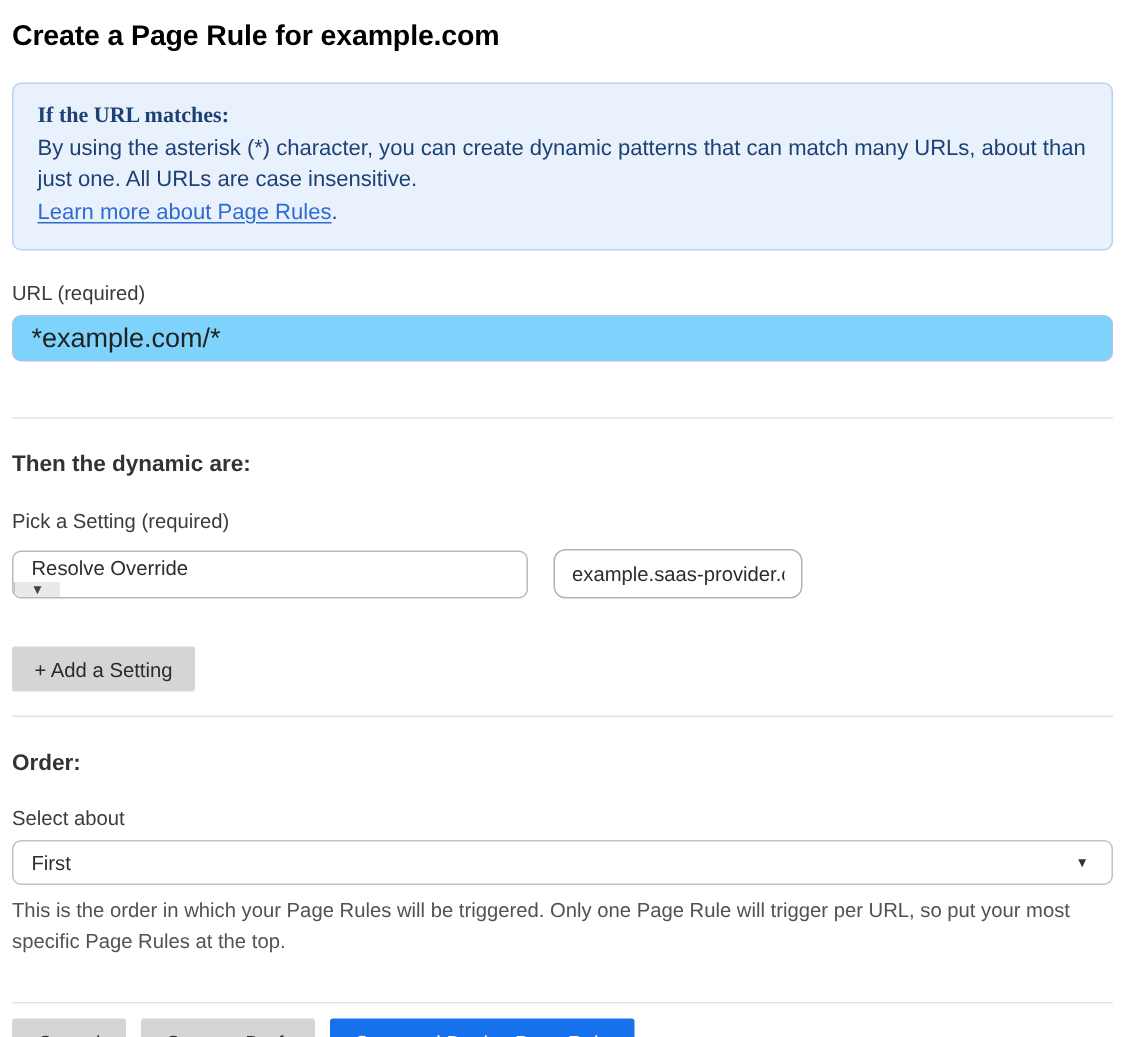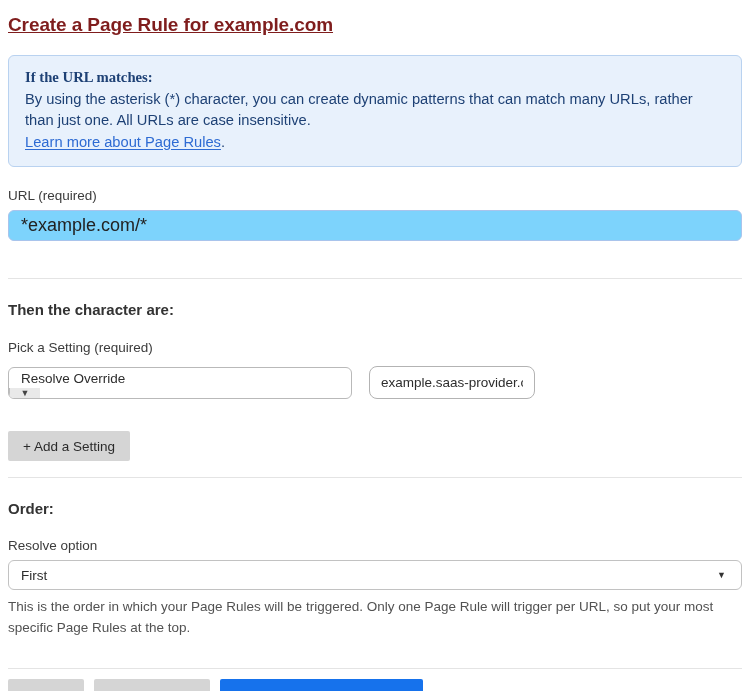--- a/index.html
+++ b/index.html
@@ -7,24 +7,23 @@
     width: 750px;
     font-family: "Liberation Sans", sans-serif;
     color: #2e2e2e;
     -webkit-font-smoothing: antialiased;
   }
   .page { padding: 0 8px 12px; box-sizing: border-box; }
 
   .page-title {
     font-size: 19px;
     font-weight: 700;
-    color: #7f1d1d;
+    color: #000000;
     margin: 14px 0 0;
     letter-spacing: -0.1px;
-    text-decoration: underline;
   }
 
   .info-box {
     margin-top: 19px;
     background: #e8f1fc;
     border: 1px solid #b9d2f0;
     border-radius: 6px;
     padding: 11px 16px 13px;
     color: #1e4175;
     font-size: 14.7px;
@@ -189,51 +188,51 @@
 </style>
 </head>
 <body>
 
 <div class="page">
 
   <h1 class="page-title">Create a Page Rule for example.com</h1>
 
   <div class="info-box">
     <p class="info-heading">If the URL matches:</p>
-    <p class="info-body">By using the asterisk (*) character, you can create dynamic patterns that can match many URLs, rather than just one. All URLs are case insensitive.</p>
+    <p class="info-body">By using the asterisk (*) character, you can create dynamic patterns that can match many URLs, about than just one. All URLs are case insensitive.</p>
     <p class="info-link-line"><a class="info-link">Learn more about Page Rules</a><span>.</span></p>
   </div>
 
   <label class="field-label">URL (required)</label>
   <input class="url-input" type="text" value="*example.com/*" style="">
 
   <hr class="divider divider-1">
 
-  <h2 class="section-heading">Then the character are:</h2>
+  <h2 class="section-heading">Then the dynamic are:</h2>
 
   <div class="settings-row">
     <div class="settings-col-left">
       <label class="field-label">Pick a Setting (required)</label>
       <div class="dropdown">
         <span class="dropdown-value">Resolve Override</span>
         <span class="dropdown-arrow-box">▼</span>
       </div>
     </div>
     <div class="settings-col-right">
       <input class="value-input" type="text" value="example.saas-provider.com" style="">
     </div>
   </div>
 
   <button class="btn btn-grey add-setting-btn">+ Add a Setting</button>
 
   <hr class="divider divider-2">
 
   <h2 class="section-heading">Order:</h2>
 
-  <label class="field-label">Resolve option</label>
+  <label class="field-label">Select about</label>
   <div class="order-select">
     <span>First</span>
     <span class="select-arrow">▼</span>
   </div>
 
   <p class="help-text">This is the order in which your Page Rules will be triggered. Only one Page Rule will trigger per URL, so put your most specific Page Rules at the top.</p>
 
   <hr class="divider divider-3">
 
   <div class="footer-actions">

